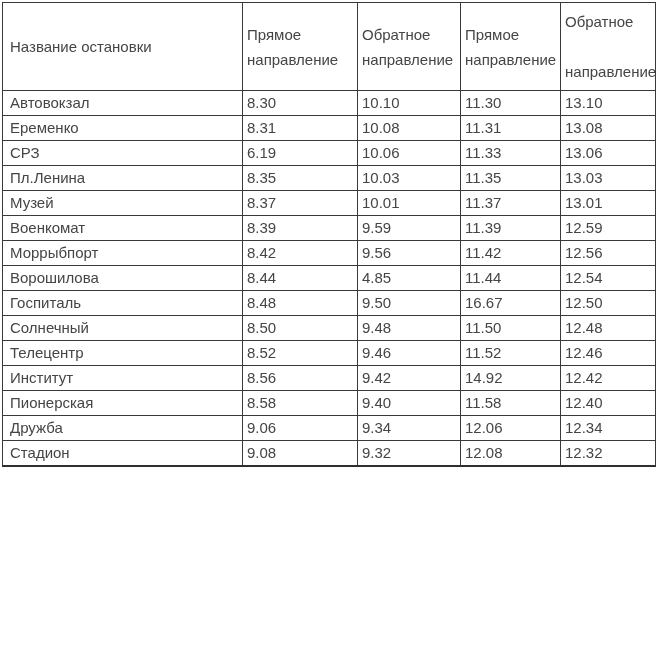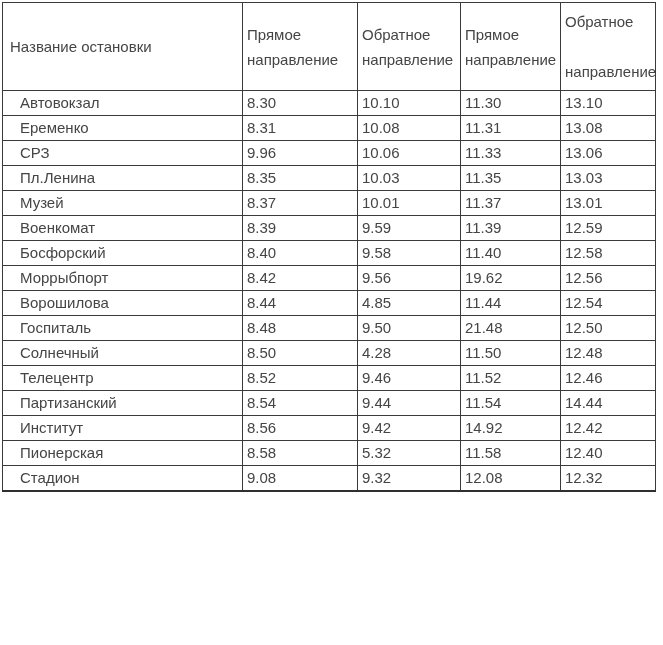--- a/index.html
+++ b/index.html
@@ -45,21 +45,21 @@
     line-height: 18px;
     margin-top: 28px;
   }
   tbody td {
     height: 25px;
     padding: 0 4px;
     vertical-align: middle;
     line-height: 18px;
   }
   tbody td.stop {
-    padding-left: 17px;
+    padding-left: 7px;
   }
 </style>
 </head>
 <body>
 
 <div class="table-wrap">
   <table class="schedule">
     <colgroup>
       <col class="c1">
         <col class="c2">
@@ -91,21 +91,21 @@
         </tr>
         <tr>
           <td class="stop">Еременко</td>
           <td>8.31</td>
           <td>10.08</td>
           <td>11.31</td>
           <td>13.08</td>
         </tr>
         <tr>
           <td class="stop">СРЗ</td>
-          <td>9.96</td>
+          <td>6.19</td>
           <td>10.06</td>
           <td>11.33</td>
           <td>13.06</td>
         </tr>
         <tr>
           <td class="stop">Пл.Ленина</td>
           <td>8.35</td>
           <td>10.03</td>
           <td>11.35</td>
           <td>13.03</td>
@@ -118,81 +118,74 @@
           <td>13.01</td>
         </tr>
         <tr>
           <td class="stop">Военкомат</td>
           <td>8.39</td>
           <td>9.59</td>
           <td>11.39</td>
           <td>12.59</td>
         </tr>
         <tr>
-          <td class="stop">Босфорский</td>
-          <td>8.40</td>
-          <td>9.58</td>
-          <td>11.40</td>
-          <td>12.58</td>
-        </tr>
-        <tr>
           <td class="stop">Моррыбпорт</td>
           <td>8.42</td>
           <td>9.56</td>
-          <td>19.62</td>
+          <td>11.42</td>
           <td>12.56</td>
         </tr>
         <tr>
           <td class="stop">Ворошилова</td>
           <td>8.44</td>
           <td>4.85</td>
           <td>11.44</td>
           <td>12.54</td>
         </tr>
         <tr>
           <td class="stop">Госпиталь</td>
           <td>8.48</td>
           <td>9.50</td>
-          <td>21.48</td>
+          <td>16.67</td>
           <td>12.50</td>
         </tr>
         <tr>
           <td class="stop">Солнечный</td>
           <td>8.50</td>
-          <td>4.28</td>
+          <td>9.48</td>
           <td>11.50</td>
           <td>12.48</td>
         </tr>
         <tr>
           <td class="stop">Телецентр</td>
           <td>8.52</td>
           <td>9.46</td>
           <td>11.52</td>
           <td>12.46</td>
         </tr>
         <tr>
-          <td class="stop">Партизанский</td>
-          <td>8.54</td>
-          <td>9.44</td>
-          <td>11.54</td>
-          <td>14.44</td>
-        </tr>
-        <tr>
           <td class="stop">Институт</td>
           <td>8.56</td>
           <td>9.42</td>
           <td>14.92</td>
           <td>12.42</td>
         </tr>
         <tr>
           <td class="stop">Пионерская</td>
           <td>8.58</td>
-          <td>5.32</td>
+          <td>9.40</td>
           <td>11.58</td>
           <td>12.40</td>
+        </tr>
+        <tr>
+          <td class="stop">Дружба</td>
+          <td>9.06</td>
+          <td>9.34</td>
+          <td>12.06</td>
+          <td>12.34</td>
         </tr>
         <tr>
           <td class="stop">Стадион</td>
           <td>9.08</td>
           <td>9.32</td>
           <td>12.08</td>
           <td>12.32</td>
         </tr>
       </tbody>
   </table>

